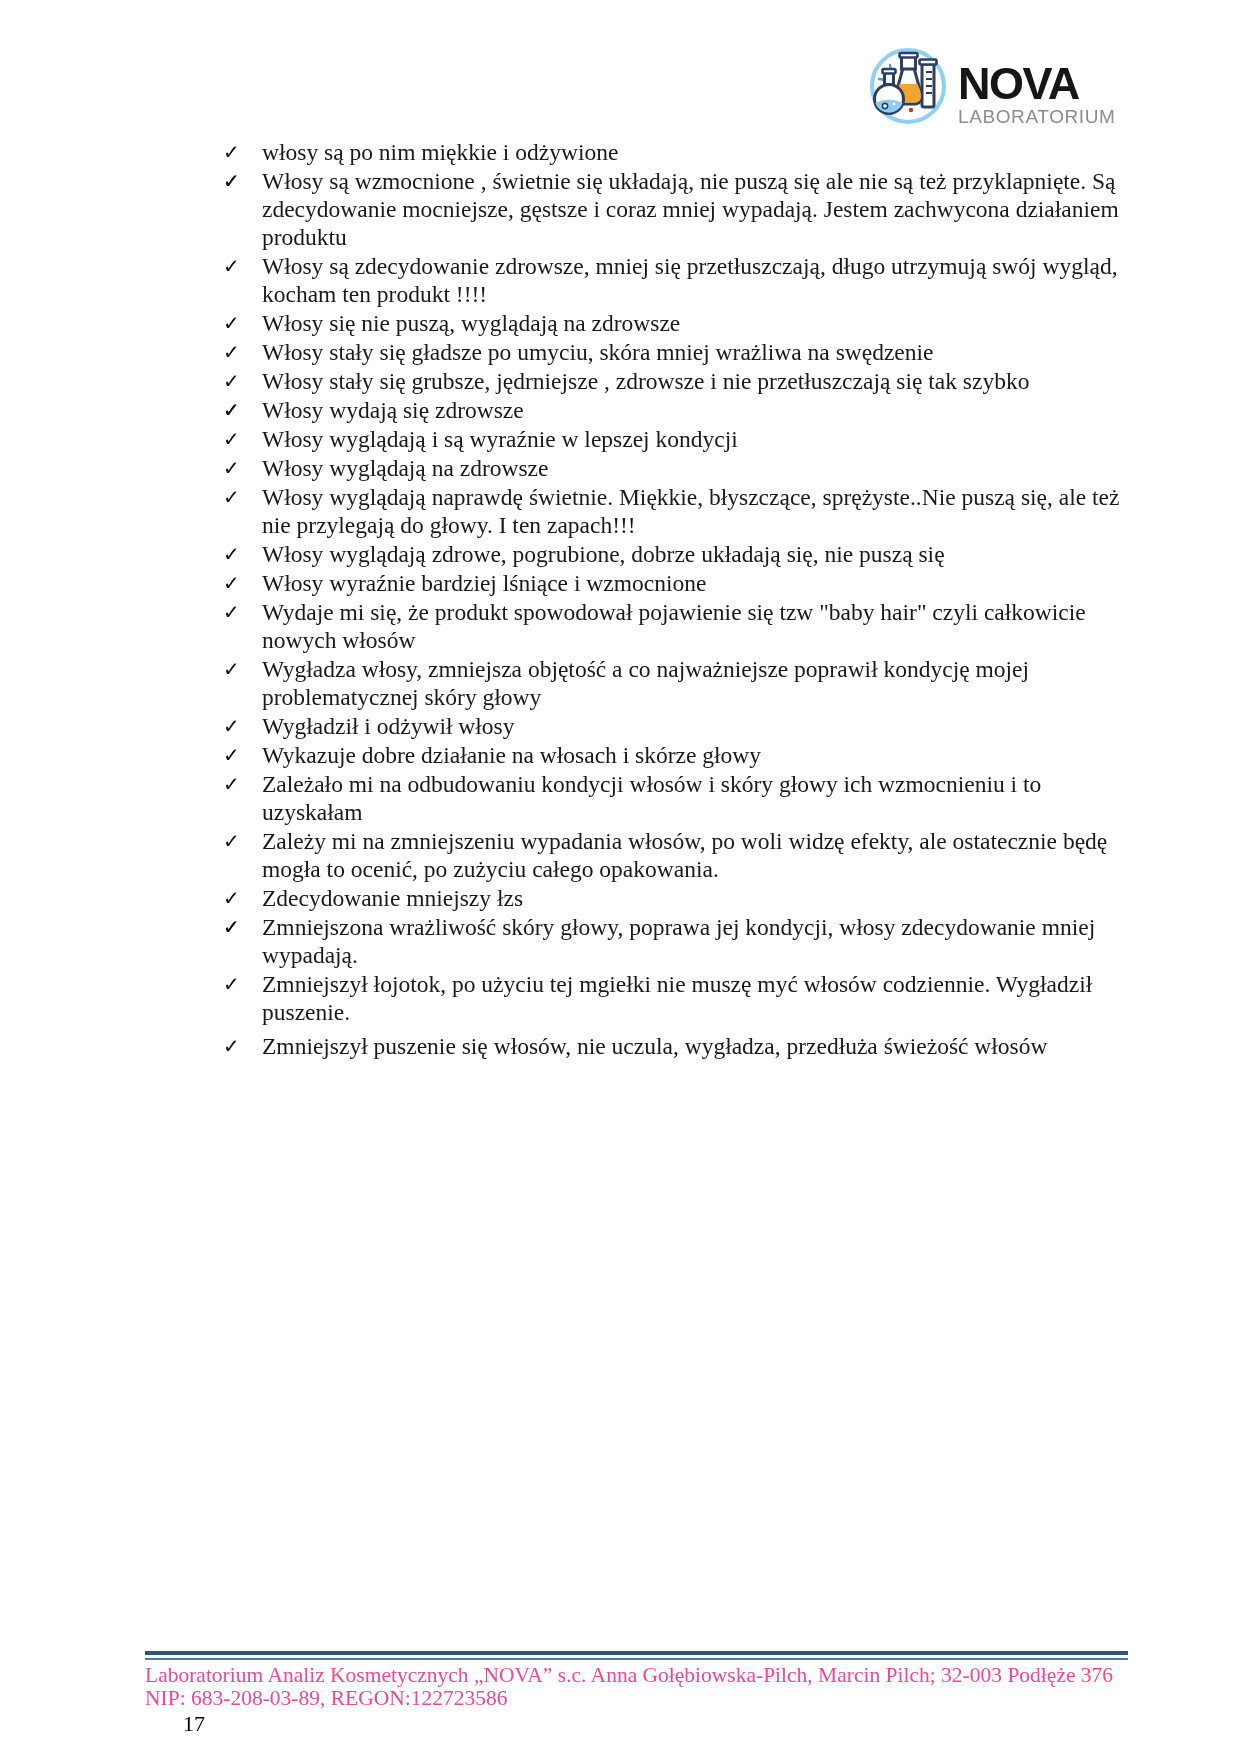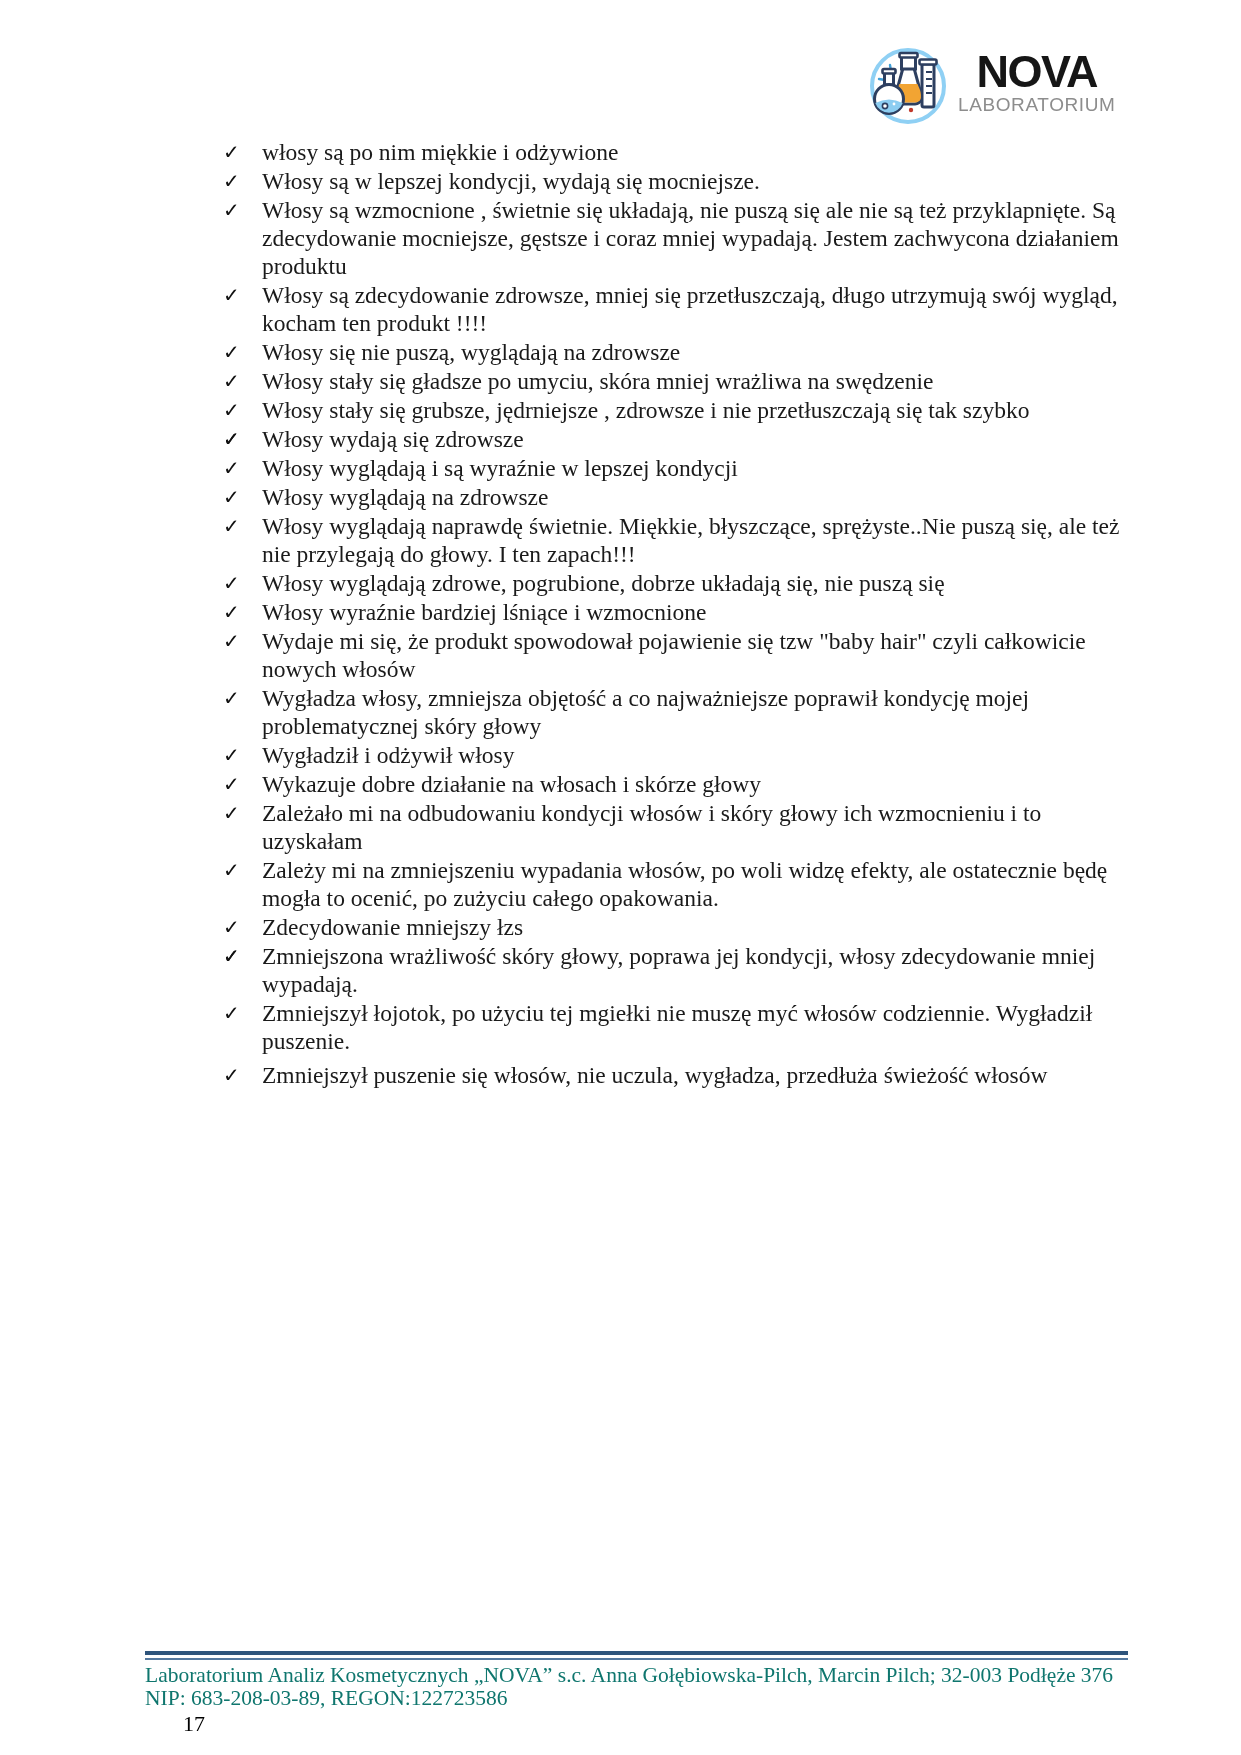--- a/index.html
+++ b/index.html
@@ -12,21 +12,21 @@
     overflow: hidden;
   }
   .page { position: absolute; inset: 0; }
 
   
   .logo {
     position: absolute; left: 866px; top: 44px;
     display: flex; align-items: flex-start; gap: 8px;
   }
   .logo-icon { width: 84px; height: 84px; flex: 0 0 auto; }
-  .logo-text { margin-top: 8px; font-family: "Liberation Sans", sans-serif; text-align: center; }
+  .logo-text { margin-top: 20px; font-family: "Liberation Sans", sans-serif; }
   .logo-name {
     font-size: 45px; font-weight: 700; letter-spacing: -1.5px;
     color: #161616; line-height: 40px;
   }
   .logo-sub {
     font-size: 19px; color: #8d8d8d; letter-spacing: 0.6px;
     line-height: 22px; margin-top: 2px;
   }
 
   
@@ -50,21 +50,21 @@
   
   .footer-rule {
     position: absolute; left: 145px; top: 1651px; width: 983px;
     height: 3px;
     border-top: 4px solid #2e547b;
     border-bottom: 2px solid #54789e;
     background: transparent;
   }
   .footer-line {
     position: absolute; left: 145px; width: 1000px;
-    color: #0f766e; font-size: 21.5px; line-height: 23px;
+    color: #ec4899; font-size: 21.5px; line-height: 23px;
     white-space: nowrap;
   }
   .footer-line1 { top: 1664px; }
   .footer-line2 { top: 1687px; }
   .page-num {
     position: absolute; left: 183px; top: 1712px;
     color: #000000; font-size: 22px; line-height: 24px;
   }
 </style>
 </head>
@@ -118,21 +118,20 @@
 
   <ul class="checklist">
 
       <li class="check-item">
         <span class="check">✓</span>
         <span class="item-text">włosy są po nim miękkie i odżywione</span>
       </li>
 
       <li class="check-item">
         <span class="check">✓</span>
-        <span class="item-text">Włosy są w lepszej kondycji, wydają się mocniejsze.</span>
       </li>
 
       <li class="check-item">
         <span class="check">✓</span>
         <span class="item-text">Włosy są wzmocnione , świetnie się układają,  nie puszą się ale nie są też przyklapnięte.  Są zdecydowanie mocniejsze,  gęstsze i coraz mniej wypadają.  Jestem zachwycona działaniem produktu</span>
       </li>
 
       <li class="check-item">
         <span class="check">✓</span>
         <span class="item-text">Włosy są zdecydowanie zdrowsze, mniej się przetłuszczają, długo utrzymują swój wygląd, kocham ten produkt !!!!</span>

